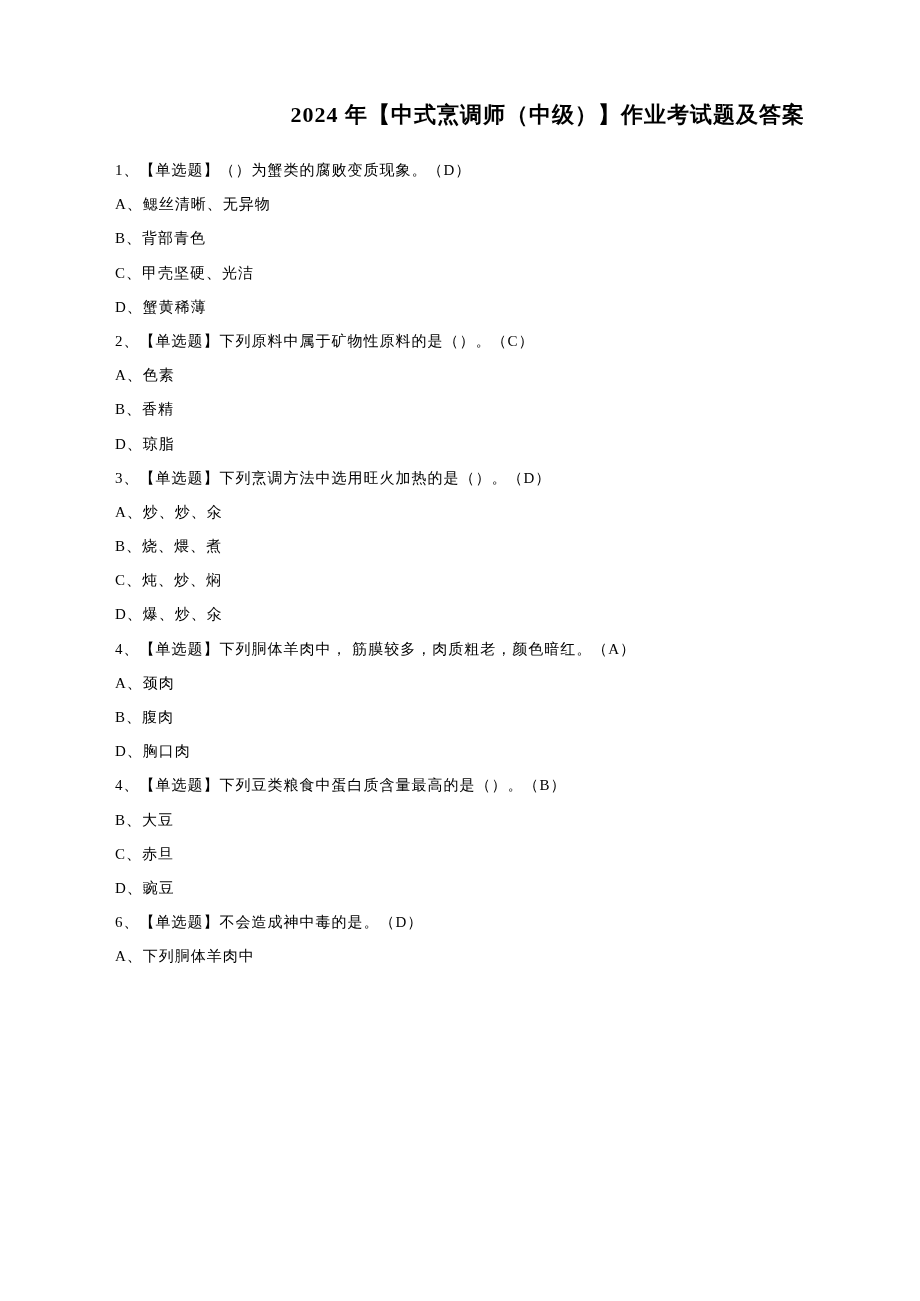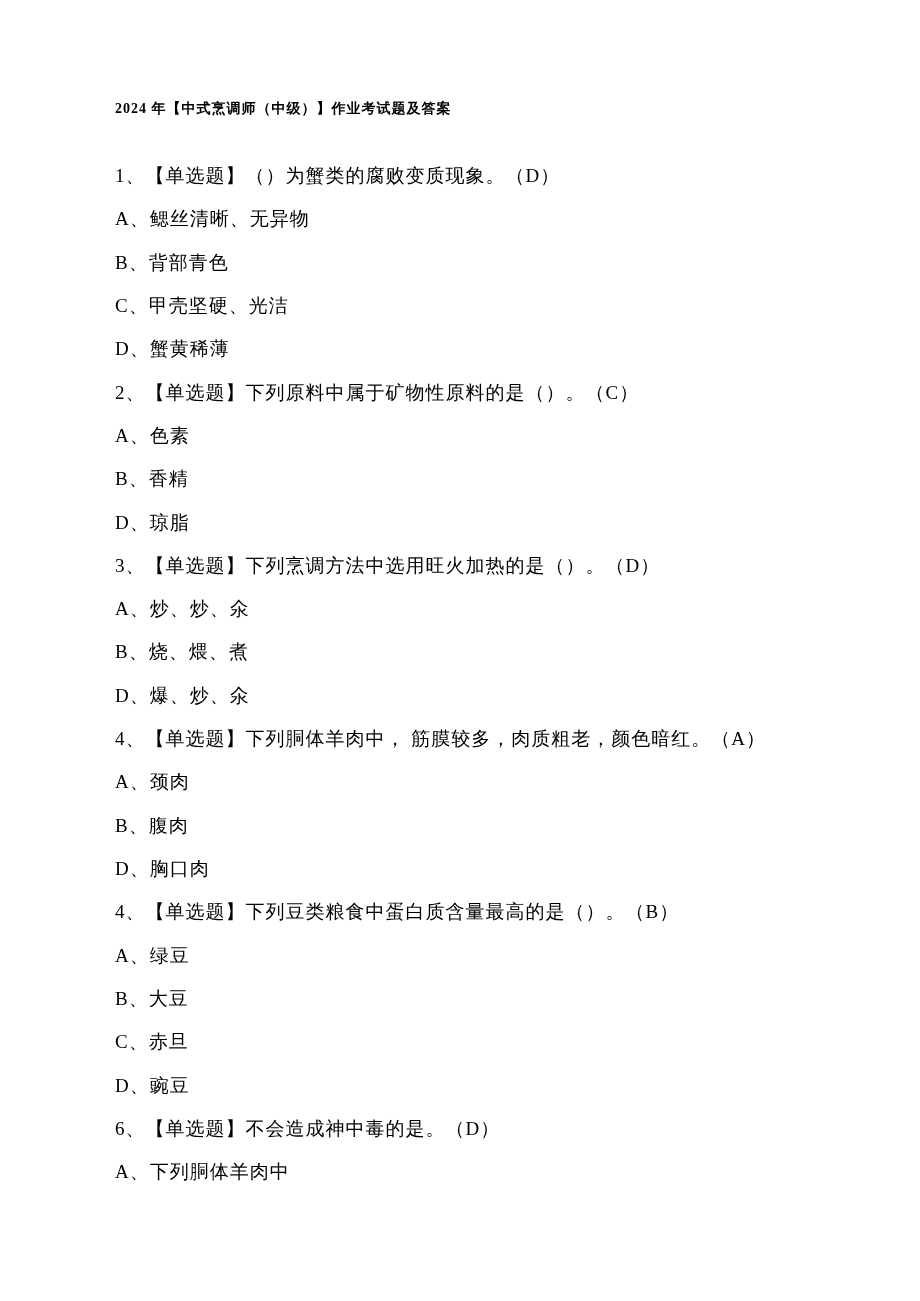--- a/index.html
+++ b/index.html
@@ -5,28 +5,28 @@
     * { margin: 0; padding: 0; box-sizing: border-box; }
     body {
       width: 920px;
       height: 1301px;
       background: #ffffff;
       font-family: "SimSun", "宋体", serif;
       color: #000000;
       padding: 100px 115px 60px 115px;
     }
     .title {
-      text-align: left;
-      font-size: 14px;
+      text-align: right;
+      font-size: 22px;
       font-weight: bold;
-      margin-bottom: 36px;
+      margin-bottom: 23px;
       letter-spacing: 1px;
     }
     .line {
-      font-size: 19px;
+      font-size: 15px;
       line-height: 2.28;
       letter-spacing: 1px;
     }
   </style>
 </head>
 <body>
 
 <h1 class="title">2024 年【中式烹调师（中级）】作业考试题及答案</h1>
 <div id="body-lines">
     <div class="line">1、【单选题】（）为蟹类的腐败变质现象。（D）</div>
@@ -34,25 +34,25 @@
     <div class="line">B、背部青色</div>
     <div class="line">C、甲壳坚硬、光洁</div>
     <div class="line">D、蟹黄稀薄</div>
     <div class="line">2、【单选题】下列原料中属于矿物性原料的是（）。（C）</div>
     <div class="line">A、色素</div>
     <div class="line">B、香精</div>
     <div class="line">D、琼脂</div>
     <div class="line">3、【单选题】下列烹调方法中选用旺火加热的是（）。（D）</div>
     <div class="line">A、炒、炒、氽</div>
     <div class="line">B、烧、煨、煮</div>
+    <div class="line">C、炖、炒、焖</div>
     <div class="line">D、爆、炒、氽</div>
     <div class="line">4、【单选题】下列胴体羊肉中， 筋膜较多，肉质粗老，颜色暗红。（A）</div>
     <div class="line">A、颈肉</div>
     <div class="line">B、腹肉</div>
     <div class="line">D、胸口肉</div>
     <div class="line">4、【单选题】下列豆类粮食中蛋白质含量最高的是（）。（B）</div>
-    <div class="line">A、绿豆</div>
     <div class="line">B、大豆</div>
     <div class="line">C、赤旦</div>
     <div class="line">D、豌豆</div>
     <div class="line">6、【单选题】不会造成神中毒的是。（D）</div>
     <div class="line">A、下列胴体羊肉中</div>
   </div>
 
 </body></html>

